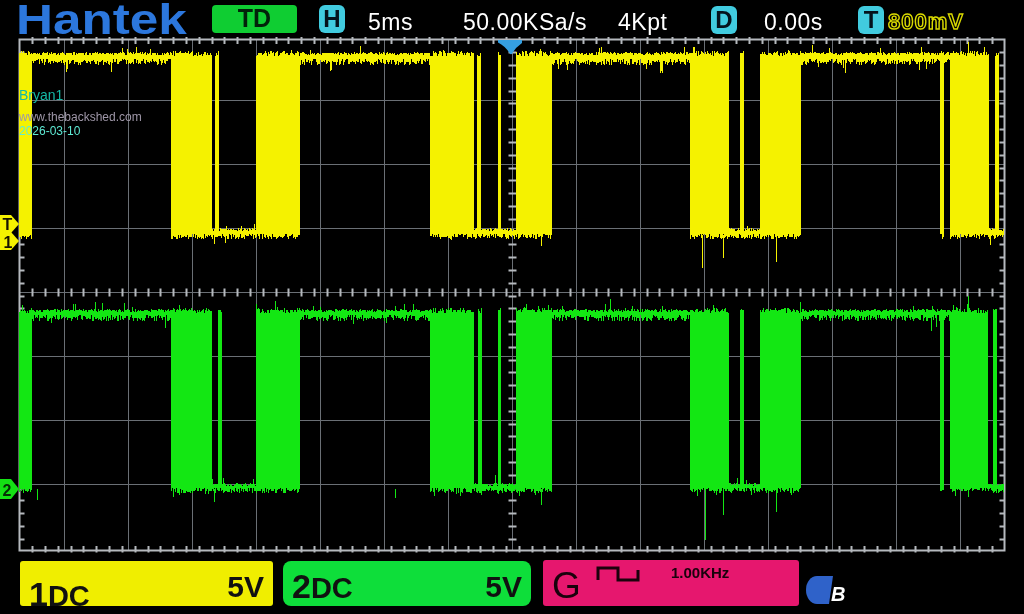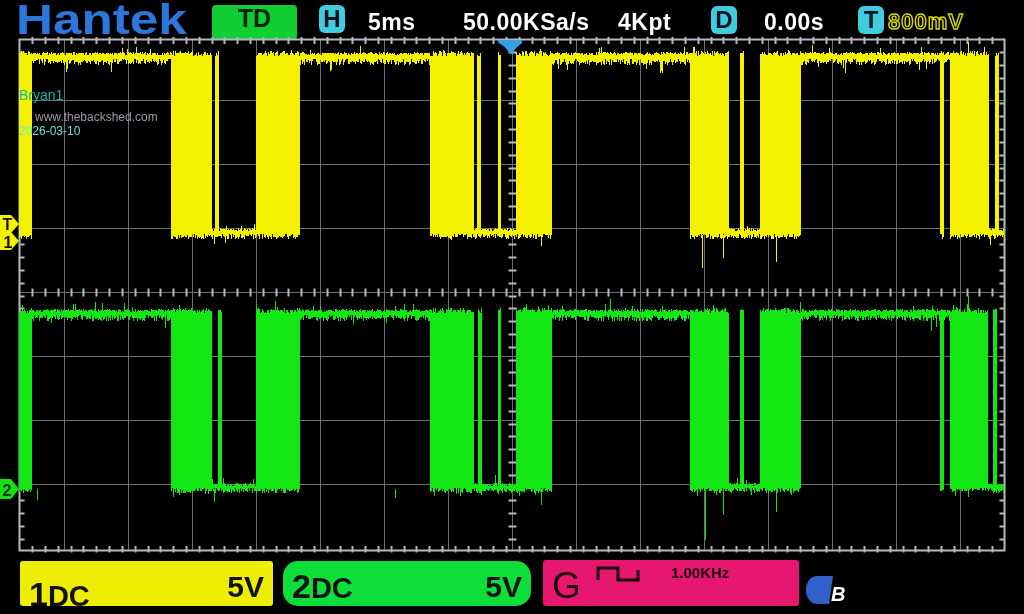--- a/index.html
+++ b/index.html
@@ -1,25 +1,25 @@
 <!DOCTYPE html>
 <html><head><meta charset="utf-8">
 <style>
 html,body{margin:0;padding:0;background:#000;}
 body{width:1024px;height:614px;position:relative;overflow:hidden;
  font-family:"Liberation Sans",sans-serif;}
 .abs{position:absolute;}
-.wtxt{color:#fff;font-weight:bold;font-size:23px;letter-spacing:0.5px;}
+.wtxt{color:#fff;font-weight:normal;font-size:23px;letter-spacing:0.5px;}
 .cbox{position:absolute;width:26px;height:28px;background:#41cbdf;border-radius:6px;
  color:#04121c;font-weight:bold;font-size:24px;text-align:center;line-height:27px;}
 </style></head>
 <body>
 
 <div class="abs" style="left:16px;top:-4px;color:#2c77dd;font-size:42px;font-weight:bold;transform:scaleX(1.22);transform-origin:0 0;">Hantek</div>
-<div class="abs" style="left:212px;top:5px;width:85px;height:35px;background:#0fcd32;border-radius:4px;
+<div class="abs" style="left:212px;top:5px;width:85px;height:28px;background:#0fcd32;border-radius:4px;
  color:#02220a;font-weight:bold;font-size:25px;text-align:center;line-height:27px;letter-spacing:0px;">TD</div>
 <div class="cbox" style="left:319px;top:5px;">H</div>
 <div class="abs wtxt" style="left:368px;top:9px;">5ms</div>
 <div class="abs wtxt" style="left:463px;top:9px;">50.00KSa/s</div>
 <div class="abs wtxt" style="left:618px;top:9px;text-align:right;">4Kpt</div>
 <div class="cbox" style="left:711px;top:6px;">D</div>
 <div class="abs wtxt" style="left:764px;top:9px;">0.00s</div>
 <div class="cbox" style="left:858px;top:6px;">T</div>
 <div class="abs" style="left:888px;top:9px;color:rgba(0,0,0,0);-webkit-text-stroke:1.4px #d9d900;font-weight:bold;font-size:22px;letter-spacing:1px;">800mV</div>
 
@@ -35,28 +35,28 @@
   <polygon points="0,215 11,215 19,224 11,233 0,233" fill="#f5f200"></polygon>
   <polygon points="0,232 11,232 19,241 11,250 0,250" fill="#f5f200"></polygon>
   <text x="2.5" y="230" font-size="16" font-weight="bold" fill="#181400">T</text>
   <text x="3.5" y="248" font-size="16" font-weight="bold" fill="#181400">1</text>
 
   <polygon points="0,479 11,479 19,489 11,499 0,499" fill="#14e114"></polygon>
   <text x="2.5" y="496" font-size="16" font-weight="bold" fill="#042e04">2</text>
 </svg>
 
 <div class="abs" style="left:19px;top:87px;color:#14b8a6;font-size:14px;">Bryan1</div>
-<div class="abs" style="left:19px;top:110px;color:#9f97a8;font-size:12px;padding-left:16px;">www.thebackshed.com</div>
+<div class="abs" style="left:19px;top:110px;color:#9f97a8;font-size:12px;">www.thebackshed.com</div>
 <div class="abs" style="left:19px;top:124px;color:#5eead4;font-size:12px;">2026-03-10</div>
 
 <div class="abs" style="left:20px;top:561px;width:253px;height:45px;background:#f0ee00;border-radius:3px;color:#111;">
   <span class="abs" style="left:9px;top:6px;font-size:34px;font-weight:bold;margin-top:8px;">1<span style="font-size:29px;">DC</span></span>
   <span class="abs" style="right:9px;top:9px;font-size:30px;font-weight:bold;">5V</span>
 </div>
-<div class="abs" style="left:283px;top:561px;width:248px;height:45px;background:#0ede3a;border-radius:15px;color:#111;">
+<div class="abs" style="left:283px;top:561px;width:248px;height:45px;background:#0ede3a;border-radius:8px;color:#111;">
   <span class="abs" style="left:9px;top:6px;font-size:34px;font-weight:bold;">2<span style="font-size:29px;">DC</span></span>
   <span class="abs" style="right:9px;top:9px;font-size:30px;font-weight:bold;">5V</span>
 </div>
 <div class="abs" style="left:543px;top:560px;width:256px;height:46px;background:#e6176e;border-radius:3px;color:#1a020c;">
   <span class="abs" style="left:9px;top:5px;font-size:37px;">G</span>
   <svg class="abs" style="left:53px;top:5px;" width="52" height="17" viewBox="0 0 52 17">
     <path d="M2 15V3H22V15H42V5" stroke="#1a020c" stroke-width="3" fill="none"></path>
   </svg>
   <span class="abs" style="left:128px;top:4px;font-size:15px;font-weight:bold;">1.00KHz</span>
 </div>

